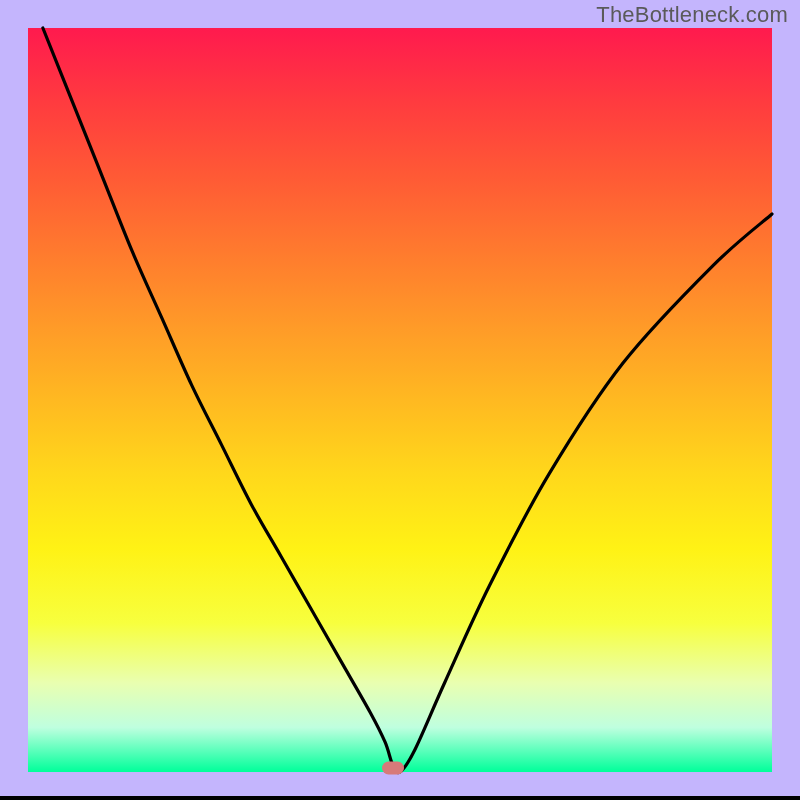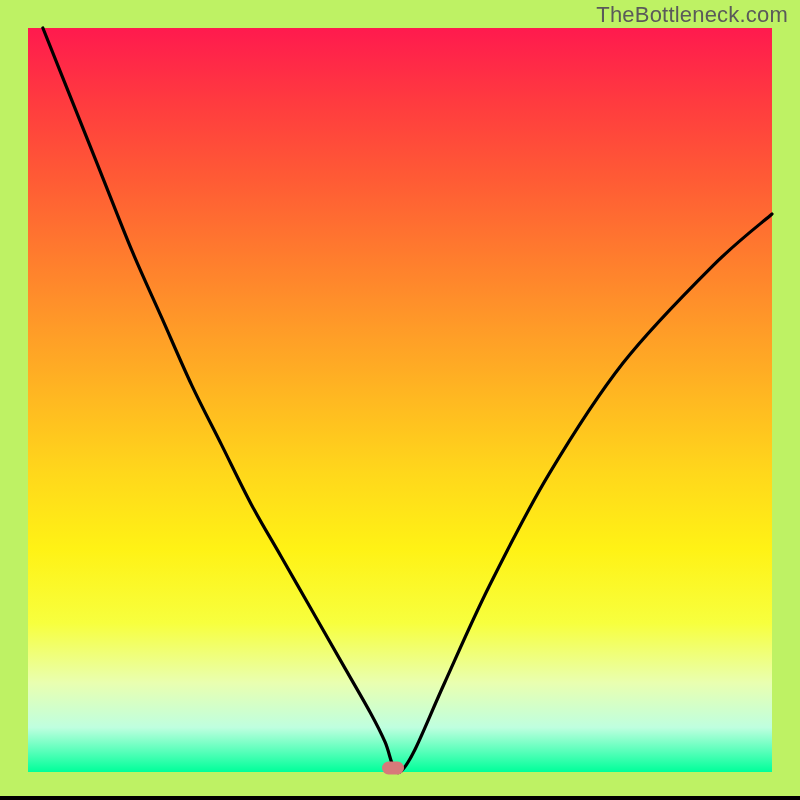--- a/index.html
+++ b/index.html
@@ -8,21 +8,21 @@
     width: 800px;
     height: 800px;
     overflow: hidden;
     background: #000;
     font-family: Arial, Helvetica, sans-serif;
   }
   .frame {
     position: relative;
     width: 800px;
     height: 796px;
-    background: #bef264;
+    background: #c4b5fd;
   }
   .watermark {
     position: absolute;
     top: 2px;
     right: 12px;
     color: #5a5a5a;
     font-size: 22px;
     font-weight: 500;
     letter-spacing: 0.2px;
     z-index: 5;

